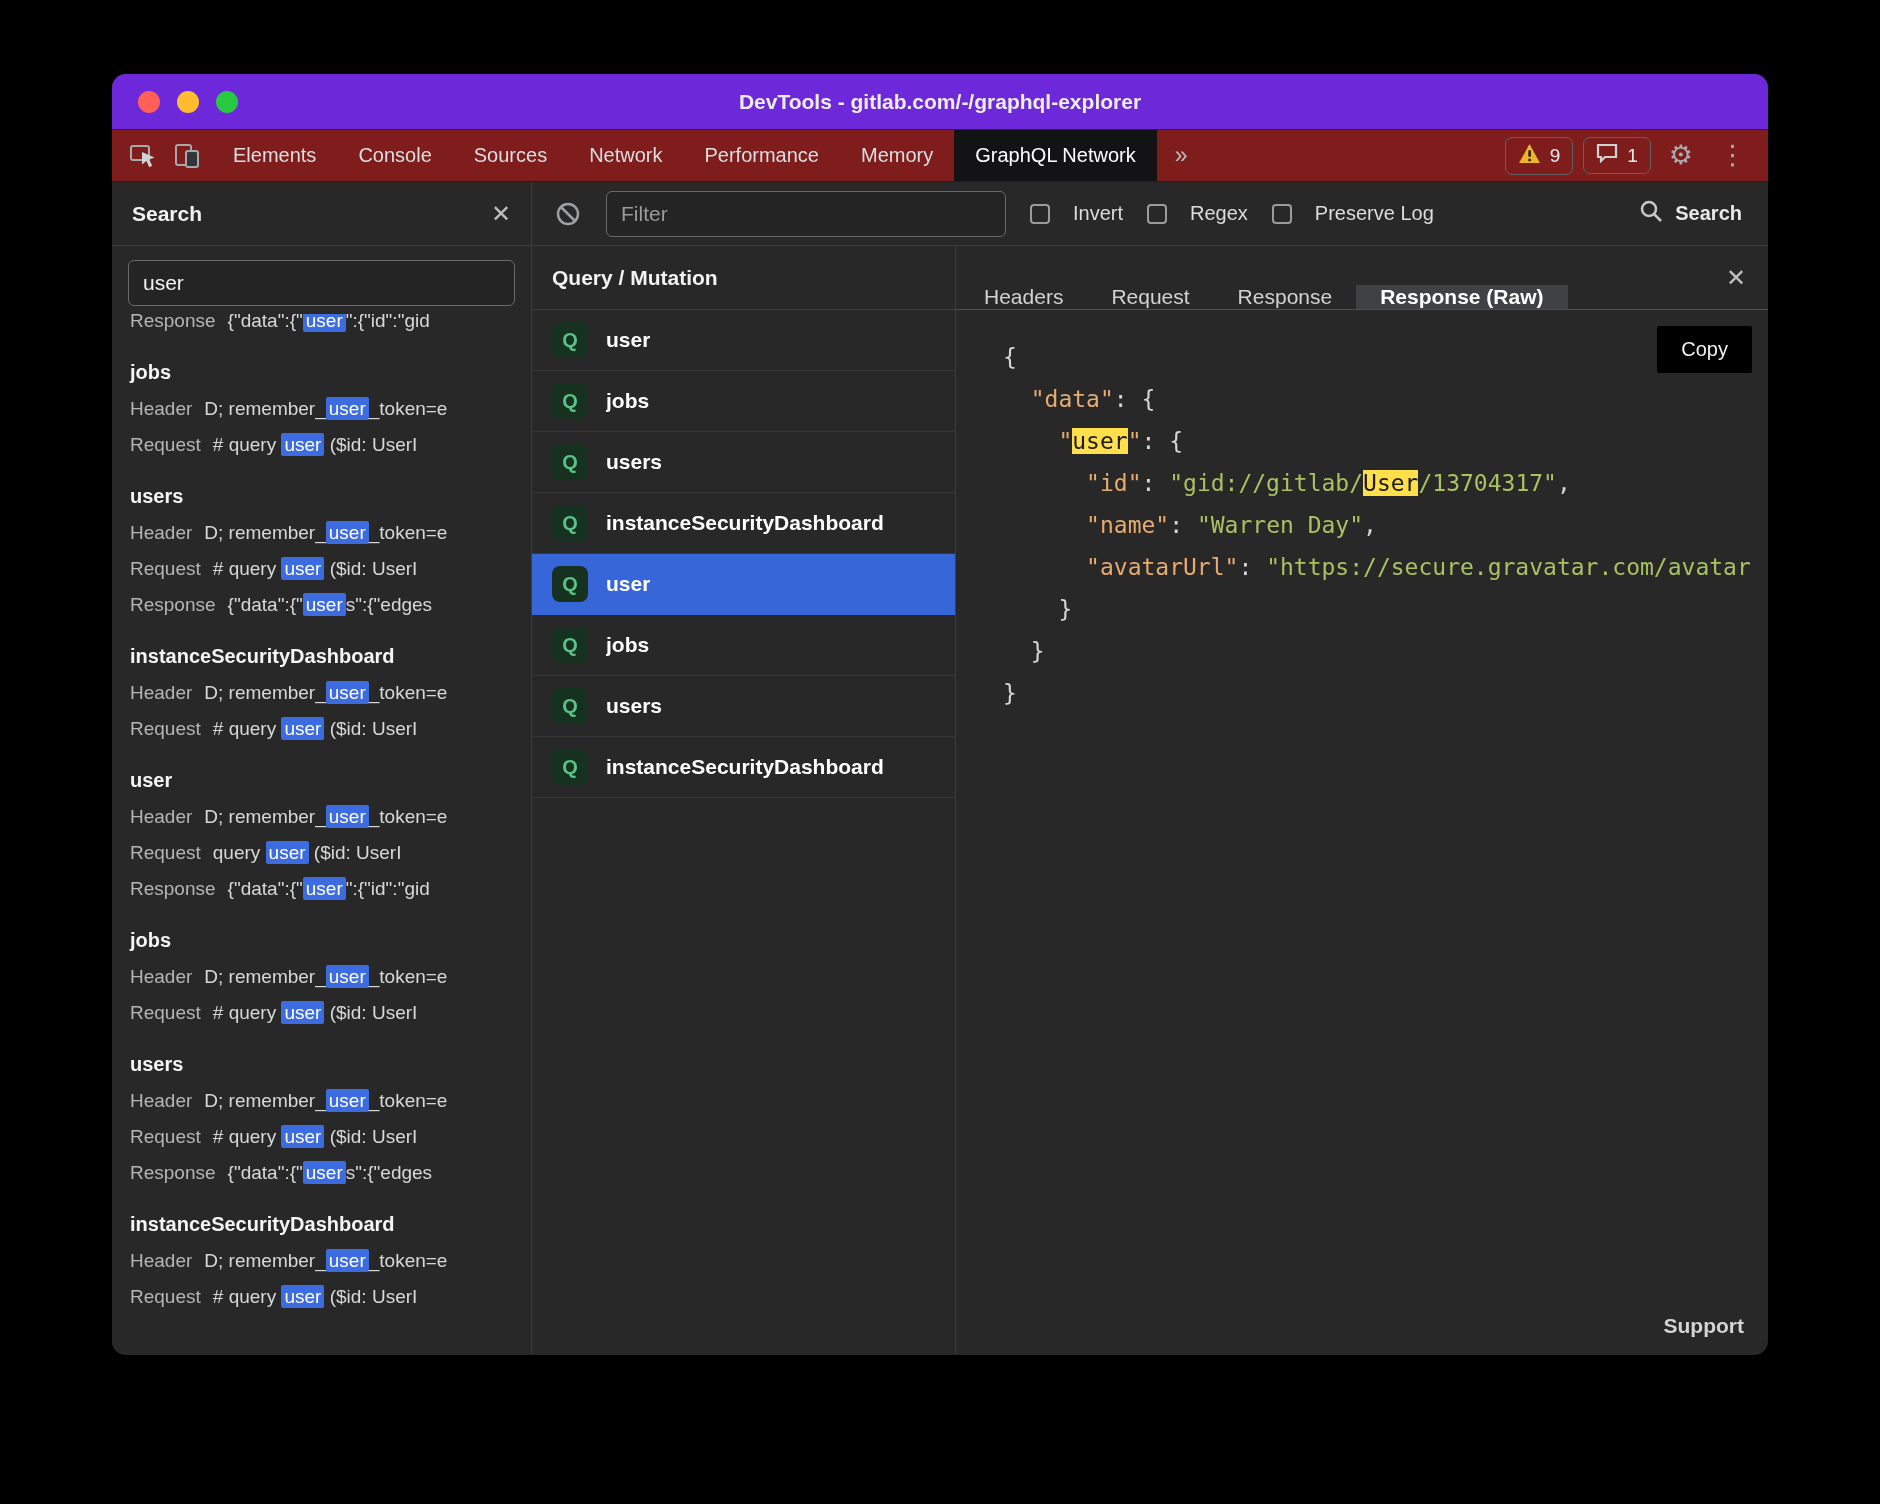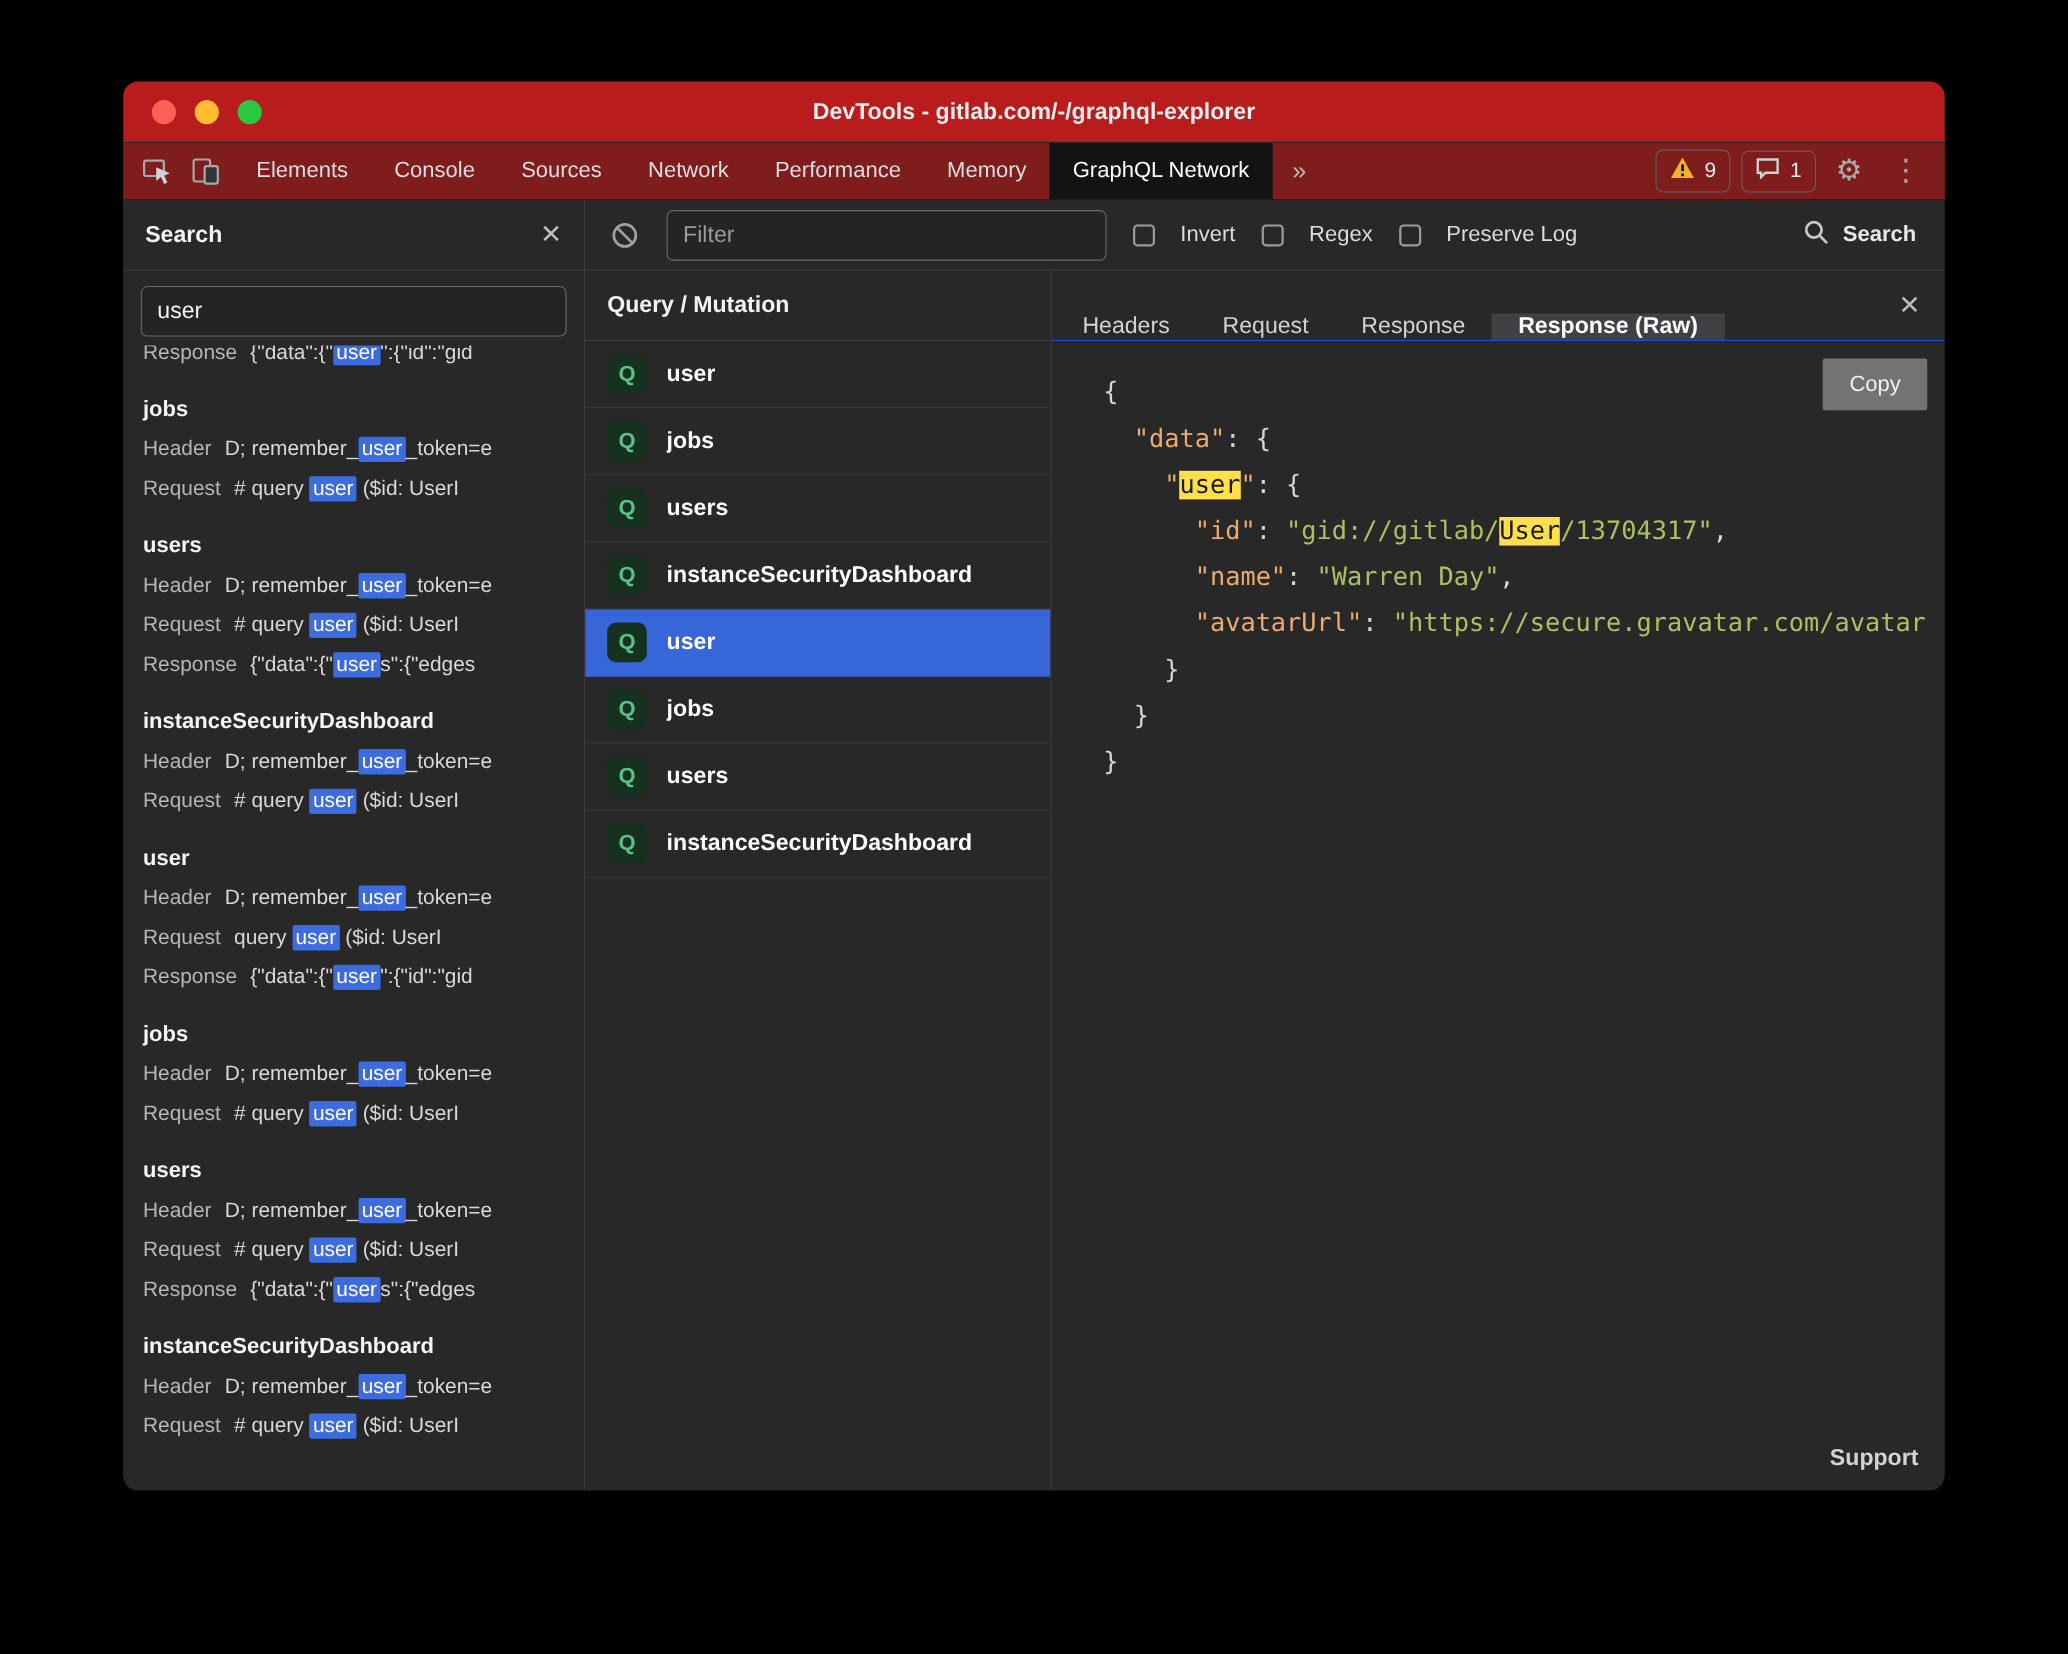--- a/index.html
+++ b/index.html
@@ -2,21 +2,21 @@
 <html><head>
 <meta charset="utf-8">
 <style>
   * { margin:0; padding:0; box-sizing:border-box; }
   html,body { width:1880px; height:1504px; background:#000; font-family:"Liberation Sans",sans-serif; overflow:hidden; }
 
   .window { position:absolute; left:112px; top:74px; width:1656px; height:1281px;
             background:#282828; border-radius:14px; overflow:hidden; }
 
   
-  .titlebar { height:56px; background:#b91c1c; border-bottom:1px solid #252525;
+  .titlebar { height:56px; background:#6d28d9; border-bottom:1px solid #252525;
               display:flex; align-items:center; position:relative; }
   .traffic { position:absolute; left:26px; top:0; height:100%; display:flex; align-items:center; gap:17px; }
   .light { width:22px; height:22px; border-radius:50%; display:inline-block; }
   .light.red { background:#ff5f57; } .light.yellow { background:#febc2e; } .light.green { background:#28c840; }
   .title { margin:0 auto; font-size:21px; font-weight:bold; color:#ececec; }
 
   
   .tabbar { height:52px; background:#7f1d1d; display:flex; align-items:stretch; border-bottom:1px solid #1f1f1f; }
   .tool-icons { display:flex; align-items:center; padding:0 10px 0 16px; gap:14px; }
   .tool-icon { display:flex; align-items:center; }
@@ -77,21 +77,21 @@
   
   .response-panel { flex:1; display:flex; flex-direction:column; min-width:0; position:relative; }
   .tabs-row { height:64px; min-height:64px; border-bottom:1px solid #1d4ed8; display:flex; align-items:flex-end; padding-left:4px; }
   .resp-tabs { display:flex; align-items:stretch; }
   .resp-tab { display:flex; align-items:center; padding:0 24px; color:#d2d2d2; font-size:21px; white-space:nowrap; }
   .resp-tab.active { background:#404144; color:#fff; font-weight:bold; }
   .tabs-close { align-self:center; margin-right:22px; }
 
   .json-area { flex:1; position:relative; padding:26px 0 0 47px; overflow:hidden;
                font-family:"DejaVu Sans Mono",monospace; font-size:23px; line-height:42px; }
-  .copy-btn { position:absolute; top:16px; right:16px; background:#737373; color:#f0f0f0; border:none;
+  .copy-btn { position:absolute; top:16px; right:16px; background:#000000; color:#f0f0f0; border:none;
               border-radius:2px; padding:12px 24px; font-size:20px; font-family:"Liberation Sans",sans-serif; }
   .json-line { white-space:pre; overflow:hidden; }
   .jp { color:#d6d6d6; } .jk { color:#e8ab6f; } .jv { color:#a9c161; }
   .jhk, .jhv { background:#ffe04a; color:#1b1b1b; }
 
   .support { position:absolute; right:24px; bottom:16px; font-weight:bold; font-size:21px; color:#d4d4d4; }
 </style>
 </head>
 <body>
 

